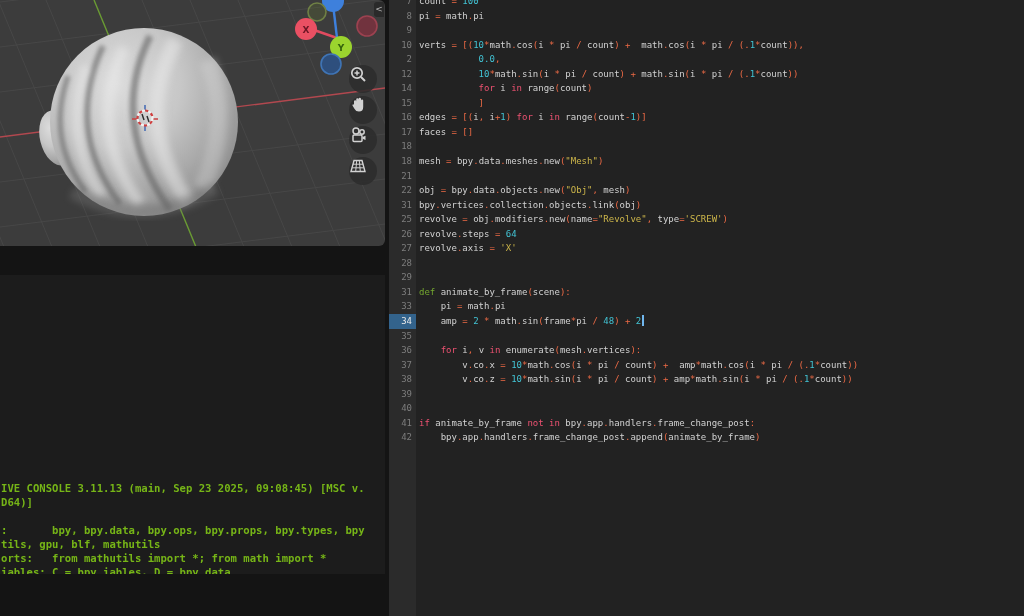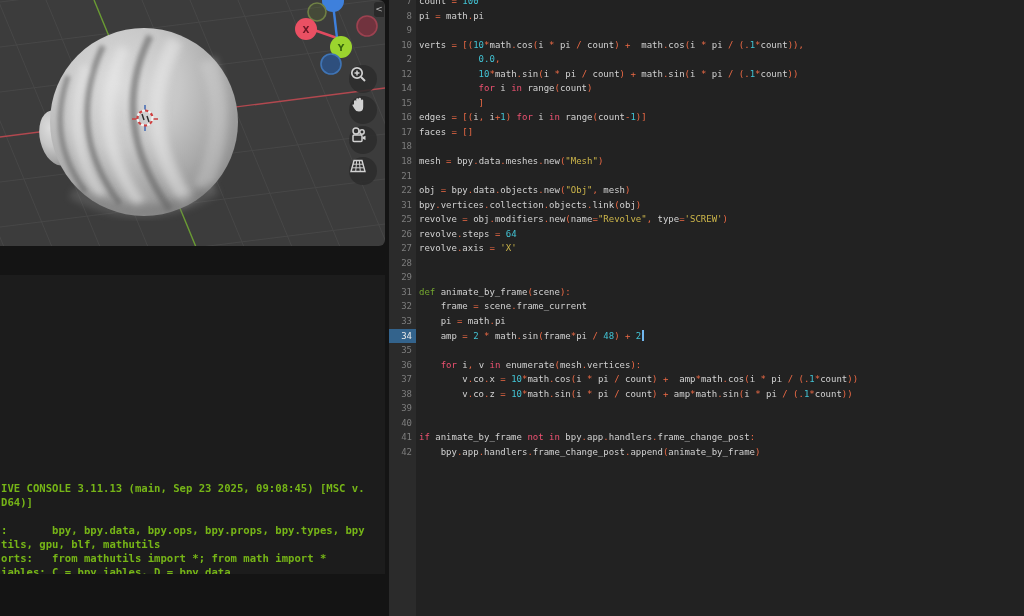--- a/index.html
+++ b/index.html
@@ -264,24 +264,20 @@
         </div>
         <div class="cl">
           <div class="ln">29</div>
           <div class="cd"></div>
         </div>
         <div class="cl">
           <div class="ln">31</div>
           <div class="cd"><span class="tok-d">def</span><span class="tok-t"> animate_by_frame</span><span class="tok-o">(</span><span class="tok-t">scene</span><span class="tok-o">):</span></div>
         </div>
         <div class="cl">
-          <div class="ln">32</div>
-          <div class="cd"><span class="tok-t">    frame </span><span class="tok-o">=</span><span class="tok-t"> scene</span><span class="tok-o">.</span><span class="tok-t">frame_current</span></div>
-        </div>
-        <div class="cl">
           <div class="ln">33</div>
           <div class="cd"><span class="tok-t">    pi </span><span class="tok-o">=</span><span class="tok-t"> math</span><span class="tok-o">.</span><span class="tok-t">pi</span></div>
         </div>
         <div class="cl">
           <div class="ln cur">34</div>
           <div class="cd"><span class="tok-t">    amp </span><span class="tok-o">=</span><span class="tok-t"> </span><span class="tok-n">2</span><span class="tok-t"> </span><span class="tok-o">*</span><span class="tok-t"> math</span><span class="tok-o">.</span><span class="tok-t">sin</span><span class="tok-o">(</span><span class="tok-t">frame</span><span class="tok-o">*</span><span class="tok-t">pi </span><span class="tok-o">/</span><span class="tok-t"> </span><span class="tok-n">48</span><span class="tok-o">)</span><span class="tok-t"> </span><span class="tok-o">+</span><span class="tok-t"> </span><span class="tok-n">2</span><span class="caret"></span></div>
         </div>
         <div class="cl">
           <div class="ln">35</div>
           <div class="cd"></div>

